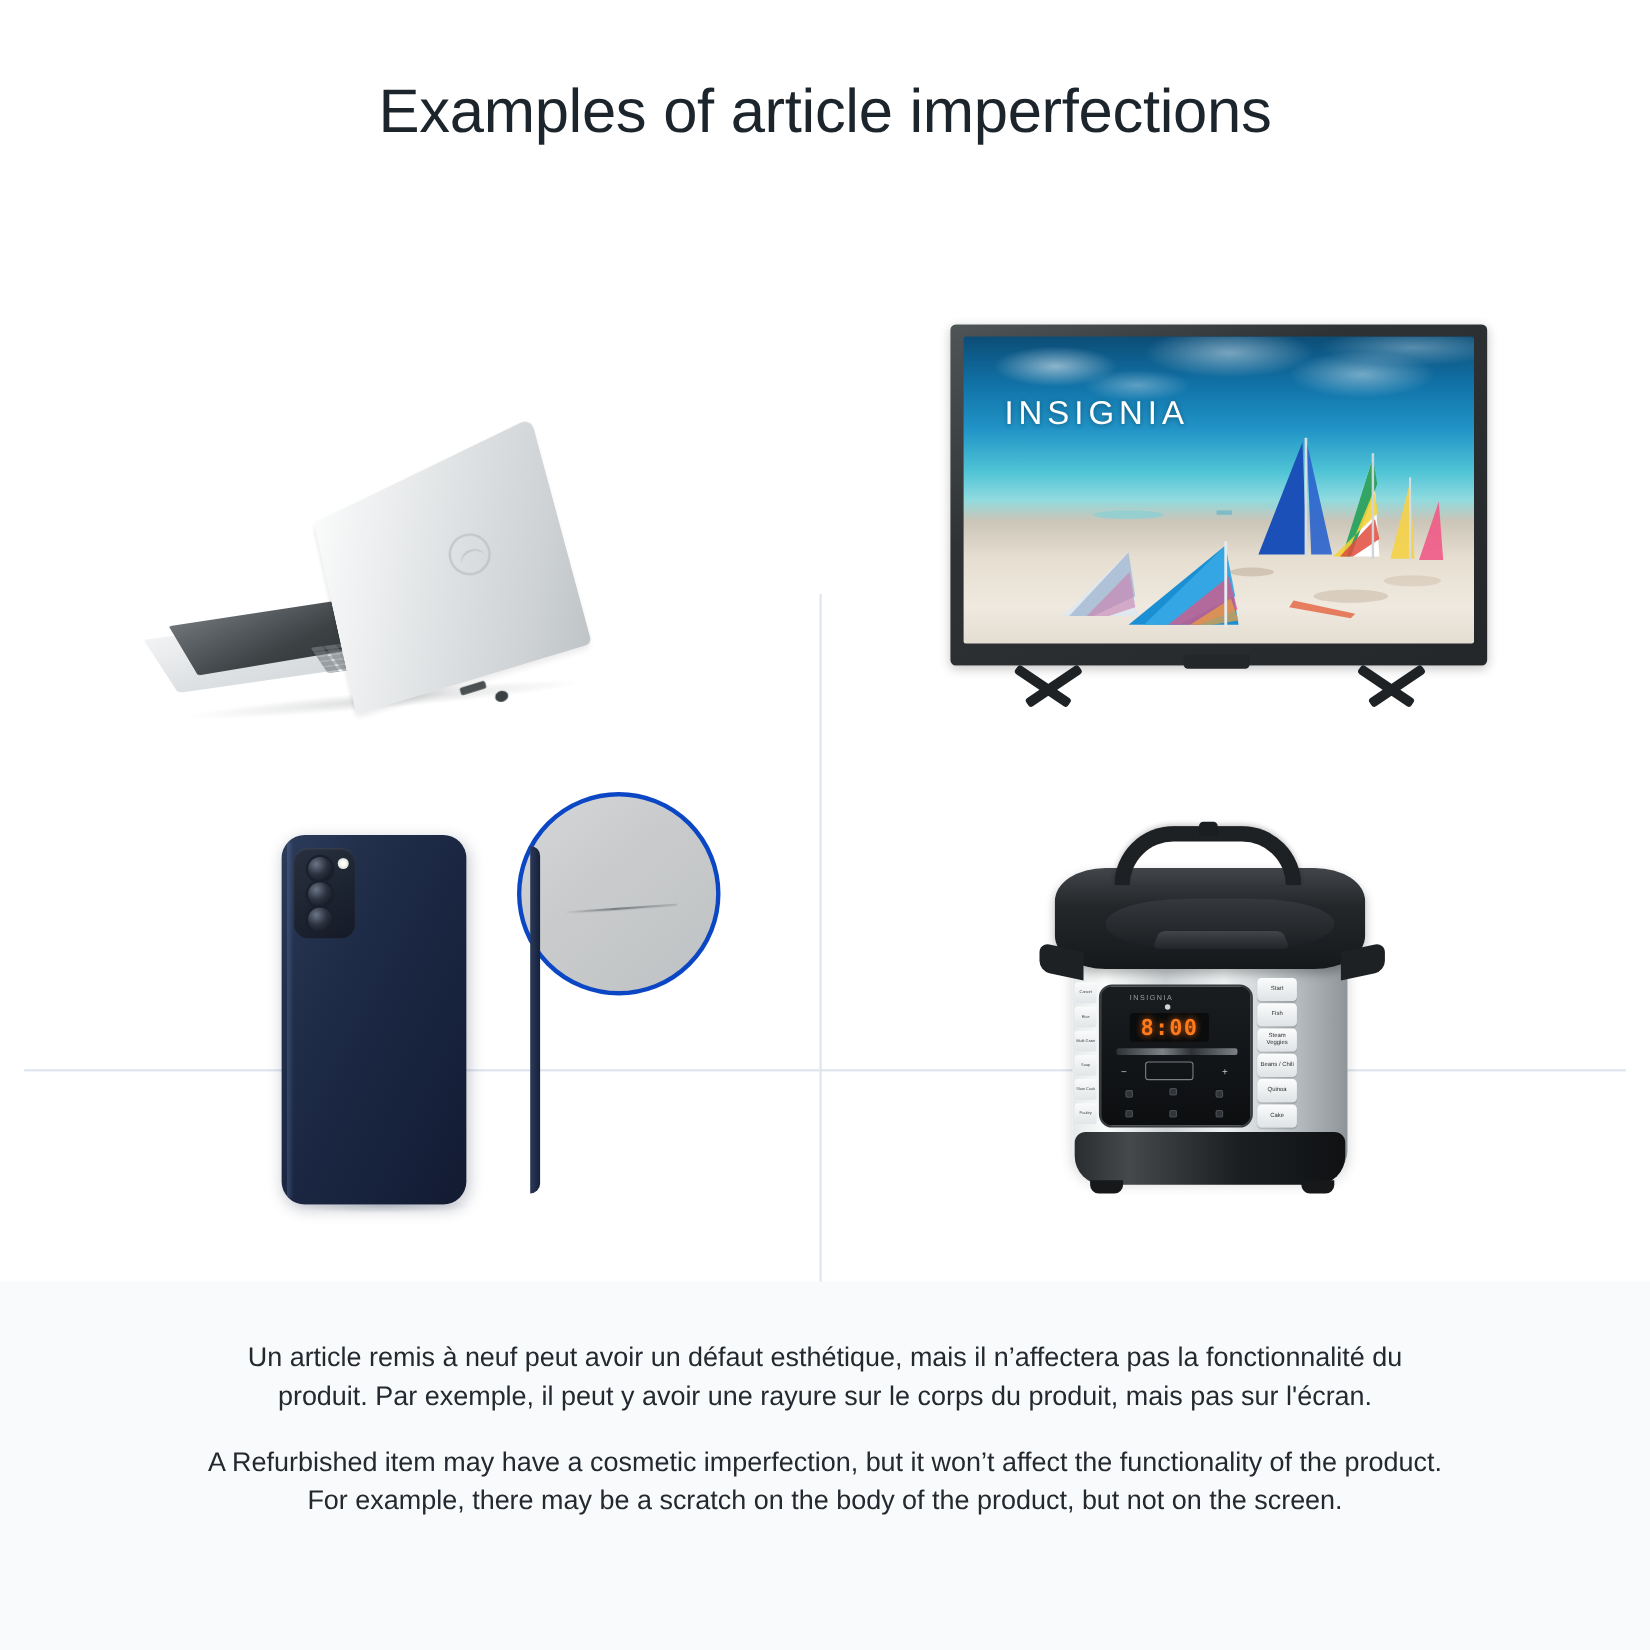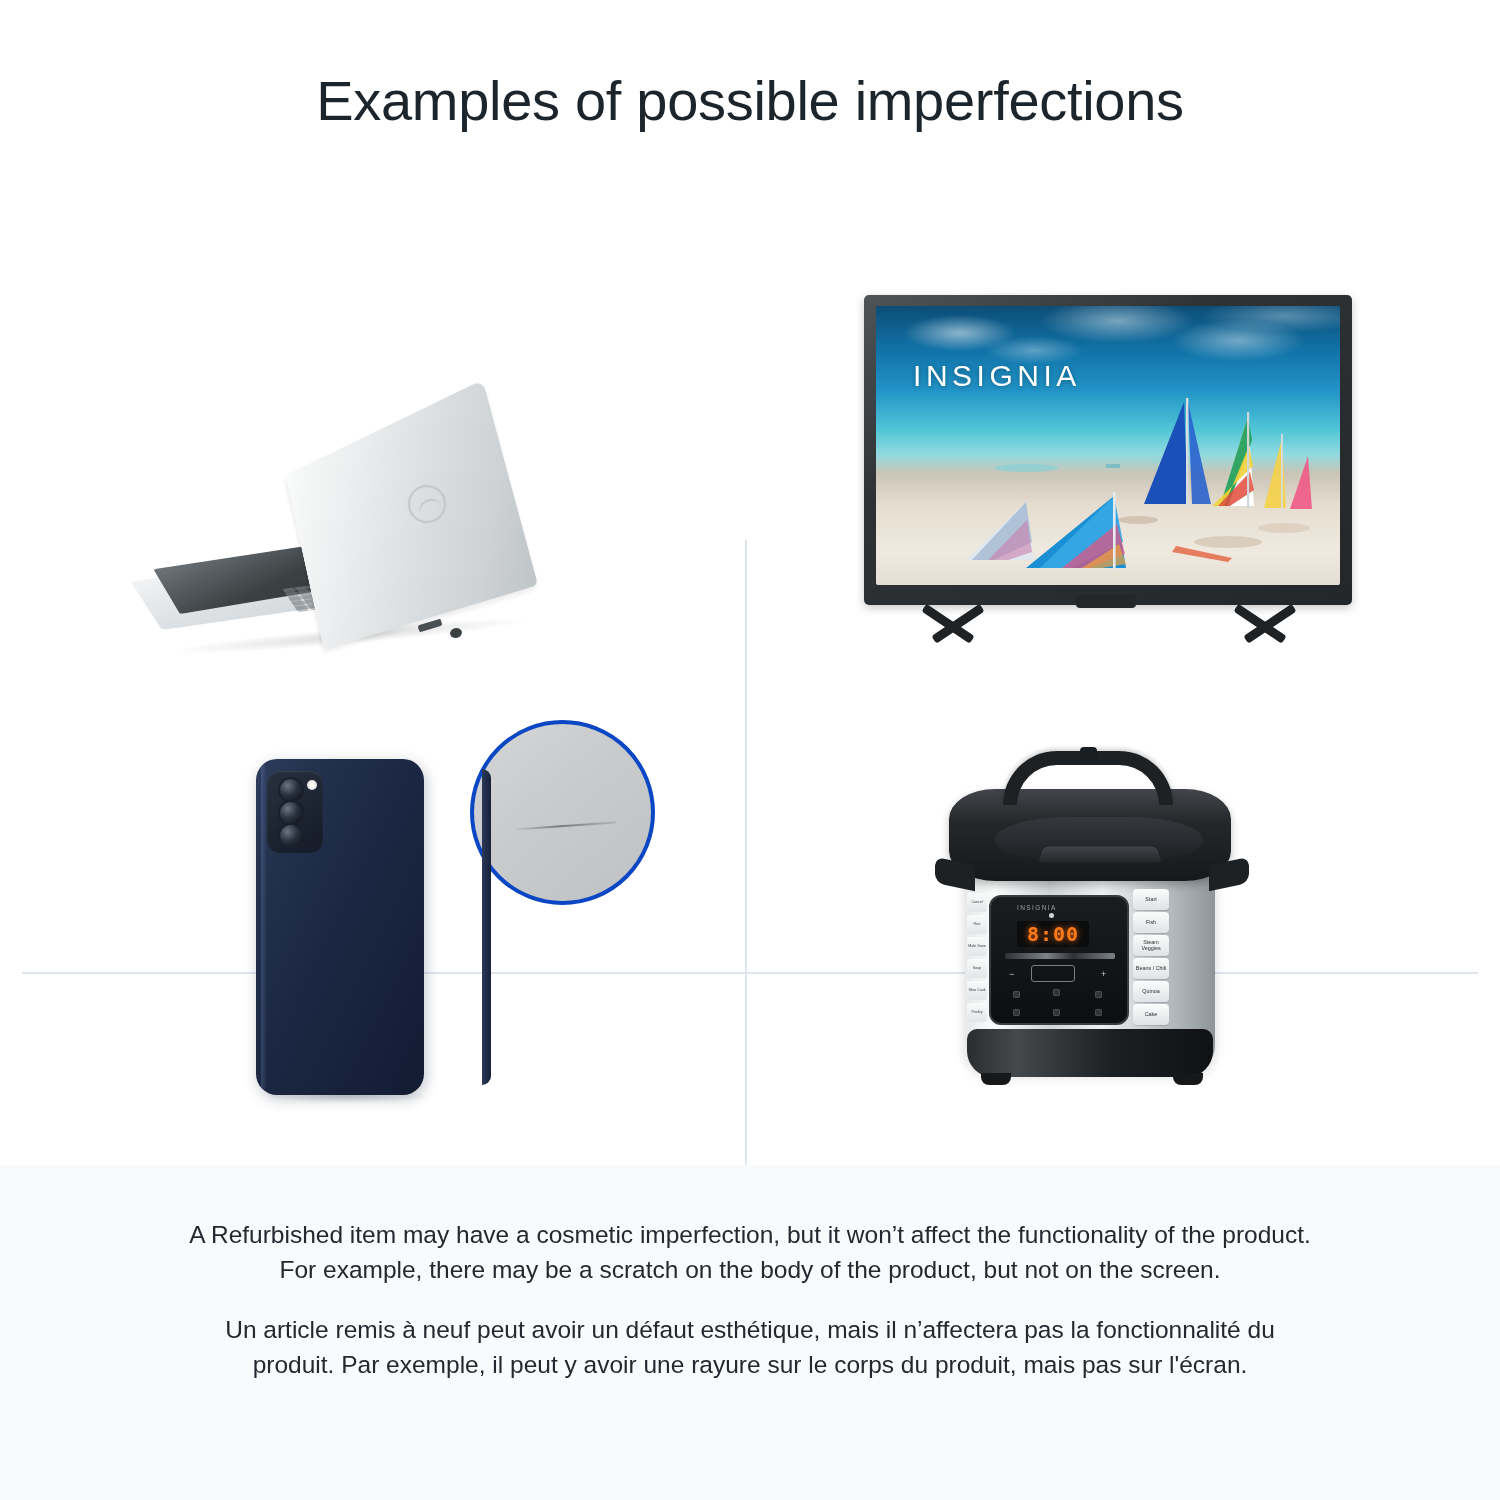--- a/index.html
+++ b/index.html
@@ -129,21 +129,21 @@
   .lens{ position:absolute; left:11px; width:26px; height:26px; border-radius:50%;
      background:radial-gradient(circle at 34% 30%, #6b7585 0%, #2b3240 45%, #0a0e15 100%);
      border:2px solid #1a202b; }
   .lens.l1{ top:6px; } .lens.l2{ top:29px; } .lens.l3{ top:52px; }
   .flash{ position:absolute; left:40px; top:9px; width:10px; height:10px; border-radius:50%;
      background:radial-gradient(circle,#fdfdf5 25%,#c6cbcd 100%); }
   .phone-shadow{ position:absolute; left:8px; top:330px; width:166px; height:14px;
      background:radial-gradient(ellipse at center, rgba(40,55,85,.2), rgba(255,255,255,0) 70%); }
 
   
-  .ck-wrap{ position:absolute; left:190px; top:28px; width:340px; height:380px;text-decoration:underline; }
+  .ck-wrap{ position:absolute; left:200px; top:28px; width:340px; height:380px;text-decoration:underline; }
   .ck-body{ position:absolute; left:28px; top:110px; width:250px; height:215px;
     background:linear-gradient(to right,#e6e9ea 0%,#fbfcfc 12%,#cfd4d6 34%,#eef1f2 55%,#b9bfc2 80%,#8e9599 100%);
     border-radius:14px 14px 26px 26px; box-shadow:0 4px 12px rgba(0,0,0,.16); }
   .ck-base{ position:absolute; left:30px; top:282px; width:246px; height:48px;
     background:linear-gradient(to right,#2a2d30,#46494c 20%,#1c1f22 60%,#0f1113 100%);
     border-radius:10px 10px 26px 26px; }
   .ck-foot{ position:absolute; top:326px; width:30px; height:12px; background:#16181a;
     border-radius:0 0 8px 8px; }
   .ck-lid{ position:absolute; left:12px; top:42px; width:282px; height:92px;
     background:linear-gradient(to bottom,#42464a 0%,#23272a 38%,#16191c 100%);
@@ -209,21 +209,21 @@
   .fp{ font-size:24.5px; line-height:35px; color:#23292f; text-align:center;
        max-width:1130px; font-weight:400; }
   .fp + .fp{ margin-top:25px; }
 </style>
 </head>
 <body>
 
 <div class="page">
 
   <div class="header">
-    <div class="title-line">Examples of possible imperfections</div>
+    <div class="title-line">Examples of article imperfections</div>
   </div>
 
   <div class="grid">
     <div class="vdiv"></div>
     <div class="hdiv"></div>
 
     <div class="cell cell-tl">
       <div class="laptop-wrap">
         <div class="lt-shadow"></div>
         <div class="lt-base"></div>
@@ -360,17 +360,17 @@
           <div class="ck-rbtn">Beans / Chili</div>
           <div class="ck-rbtn">Quinoa</div>
           <div class="ck-rbtn">Cake</div>
         </div>
       </div>
 
     </div>
   </div>
 
   <div class="footer">
+    <p class="fp">Un article remis à neuf peut avoir un défaut esthétique, mais il n’affectera pas la fonctionnalité du produit. Par exemple, il peut y avoir une rayure sur le corps du produit, mais pas sur l'écran.</p>
     <p class="fp">A Refurbished item may have a cosmetic imperfection, but it won’t affect the functionality of the product. For example, there may be a scratch on the body of the product, but not on the screen.</p>
-    <p class="fp">Un article remis à neuf peut avoir un défaut esthétique, mais il n’affectera pas la fonctionnalité du produit. Par exemple, il peut y avoir une rayure sur le corps du produit, mais pas sur l'écran.</p>
   </div>
 
 </div>
 
 </body></html>

